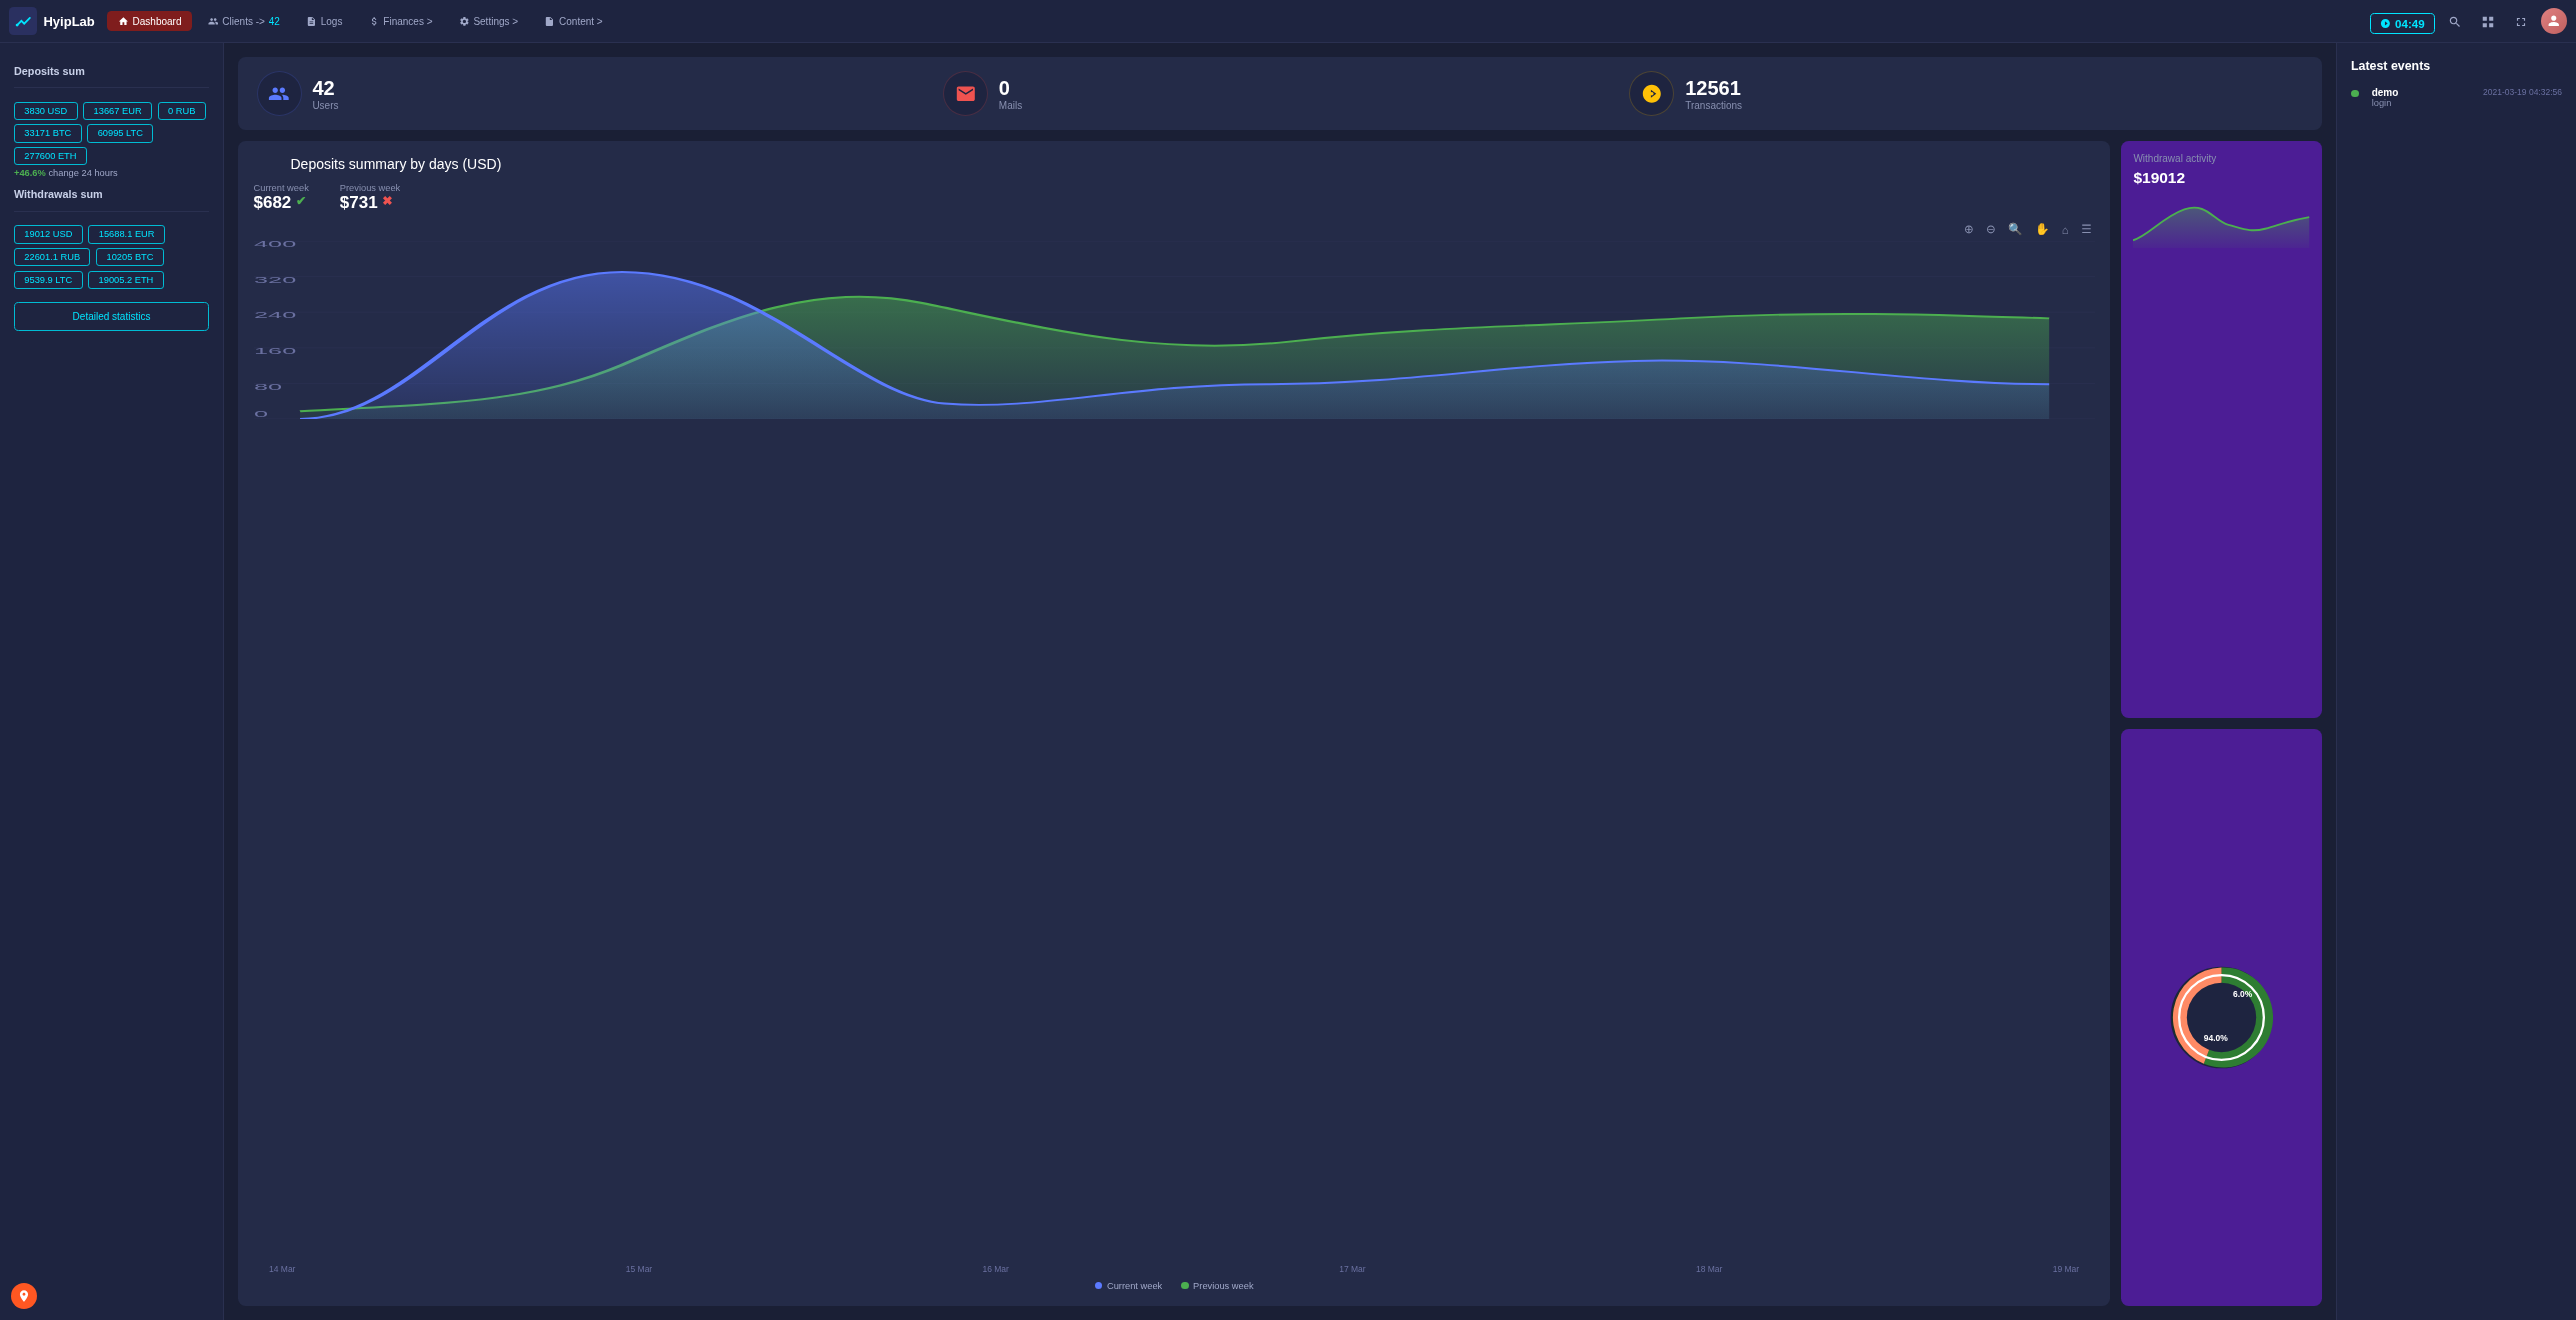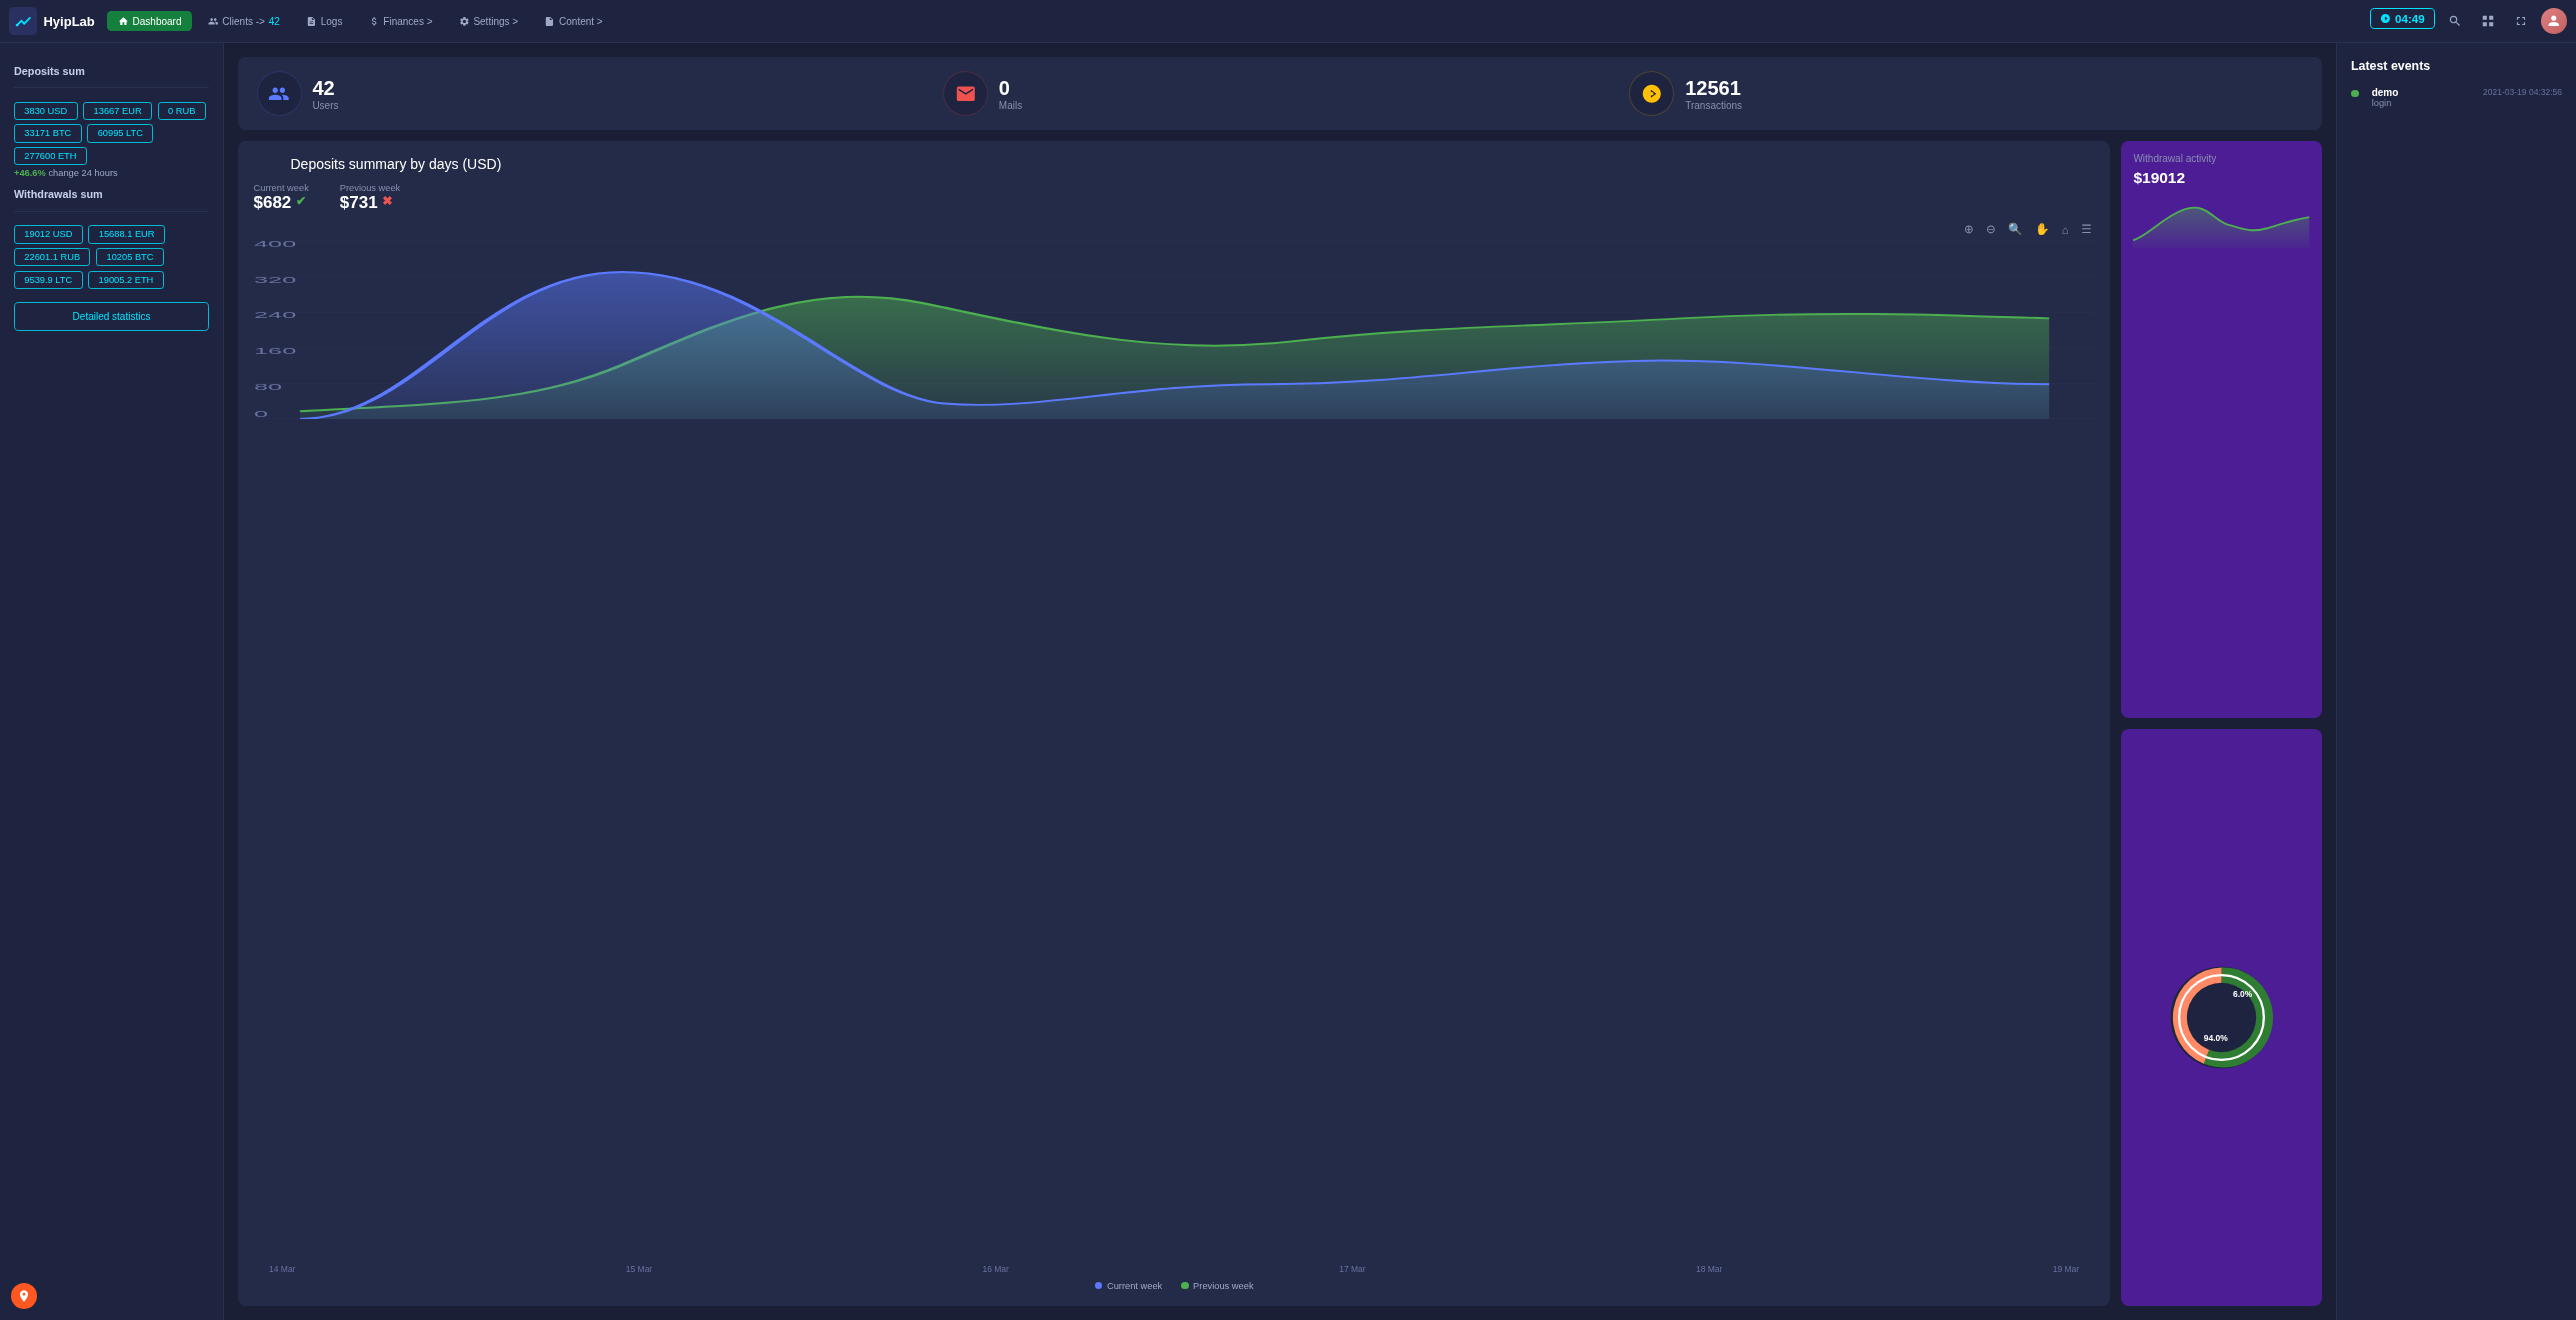--- a/index.html
+++ b/index.html
@@ -46,28 +46,28 @@
       align-items: center;
       gap: 3.9px;
       padding: 4.6px 10.8px;
       border-radius: 4.6px;
       font-size: 10px;
       color: #a0a8c8;
       cursor: pointer;
       white-space: nowrap;
     }
     .nav-item.active {
-      background: #15803d;
+      background: #7f1d1d;
       color: #fff;
     }
     .nav-accent { color: #00e5ff; }
     .topbar-right {
       margin-left: auto;
       display: flex;
-      align-items: flex-start;
+      align-items: flex-end;
       gap: 7.7px;
       padding-left: 22px;
     }
     .timer-badge {
       display: flex;
       align-items: center;
       gap: 3.9px;
       border: 1.5px solid #00e5ff;
       border-radius: 4.6px;
       padding: 3.1px 9.3px;

